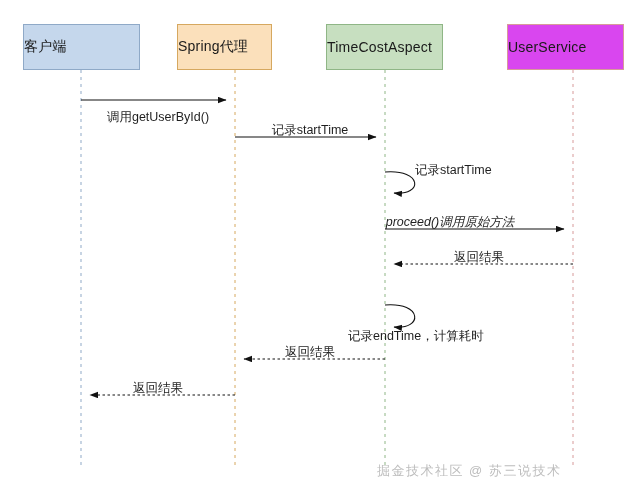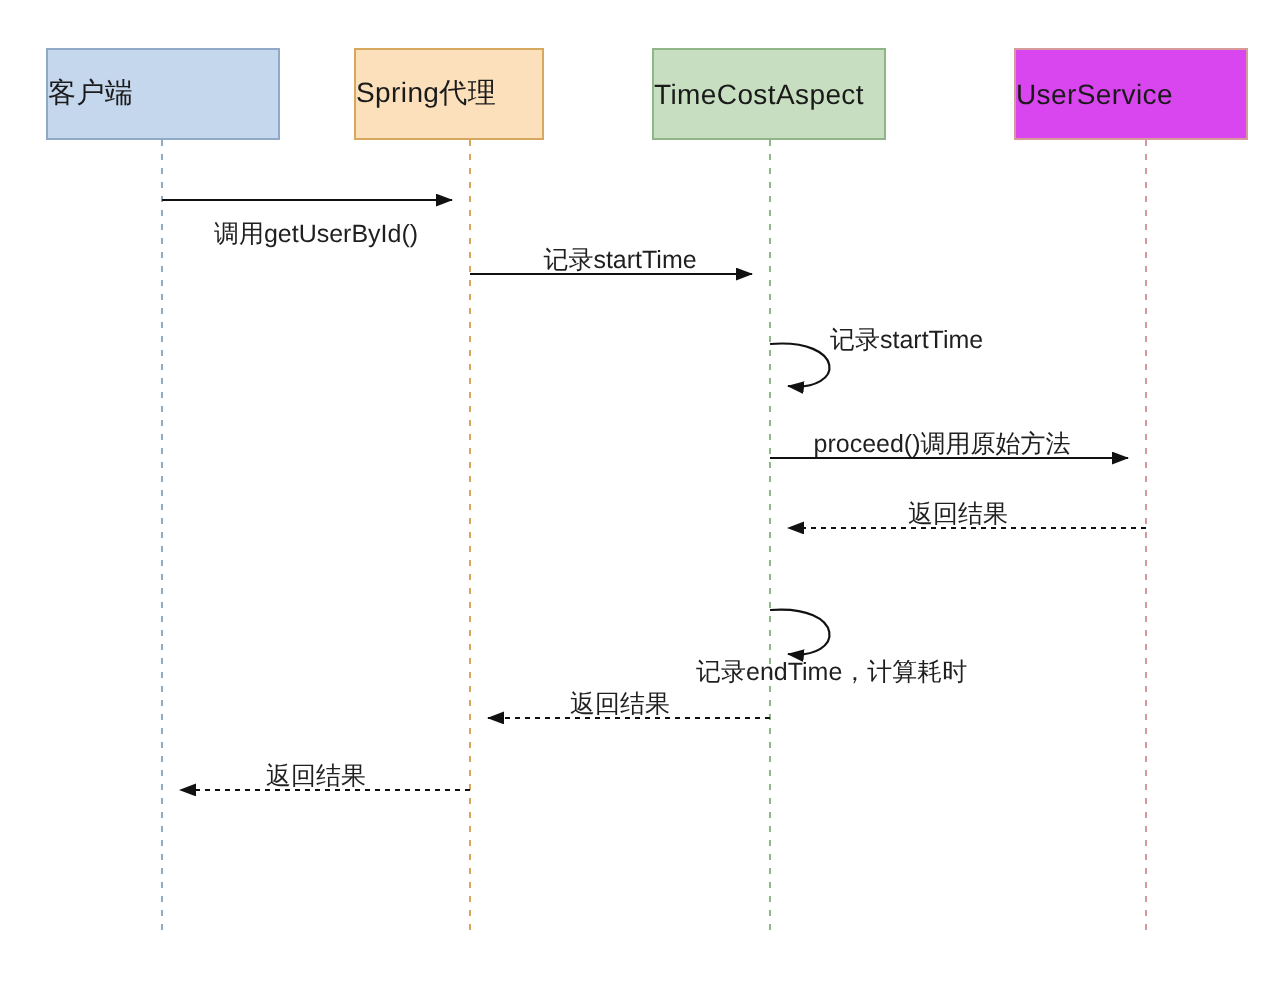--- a/index.html
+++ b/index.html
@@ -100,21 +100,22 @@
         <span class="participant-label">TimeCostAspect</span>
       </div>
       <div class="participant-box" style="left: 507px; top: 24px; width: 117px; height: 46px; background: #d946ef; border-color: rgb(215, 154, 154);">
         <span class="participant-label">UserService</span>
       </div>
     </div>
   <div id="labels-layer">
       <div class="msg-label" style="left: 158px; top: 85px; margin-top: 24px;">调用getUserById()</div>
       <div class="msg-label" style="left: 310px; top: 122px;">记录startTime</div>
       <div class="msg-label left-anchor" style="left: 379px; top: 162px; margin-left: 36px;">记录startTime</div>
-      <div class="msg-label" style="left: 471px; top: 214px;">proceed()调用原始方法</div>
+      <div class="msg-label" style="left: 450px; top: 214px; font-style: italic;">proceed()调用原始方法</div>
       <div class="msg-label" style="left: 479px; top: 249px;">返回结果</div>
       <div class="msg-label left-anchor" style="left: 348px; top: 328px;">记录endTime，计算耗时</div>
       <div class="msg-label" style="left: 310px; top: 344px;">返回结果</div>
       <div class="msg-label" style="left: 158px; top: 380px;">返回结果</div>
     </div>
 
+  <div class="watermark" style="left: 377px; top: 462px; color: rgb(189, 189, 189);">掘金技术社区 @ 苏三说技术</div>
 
 </div>
 
 </body></html>

